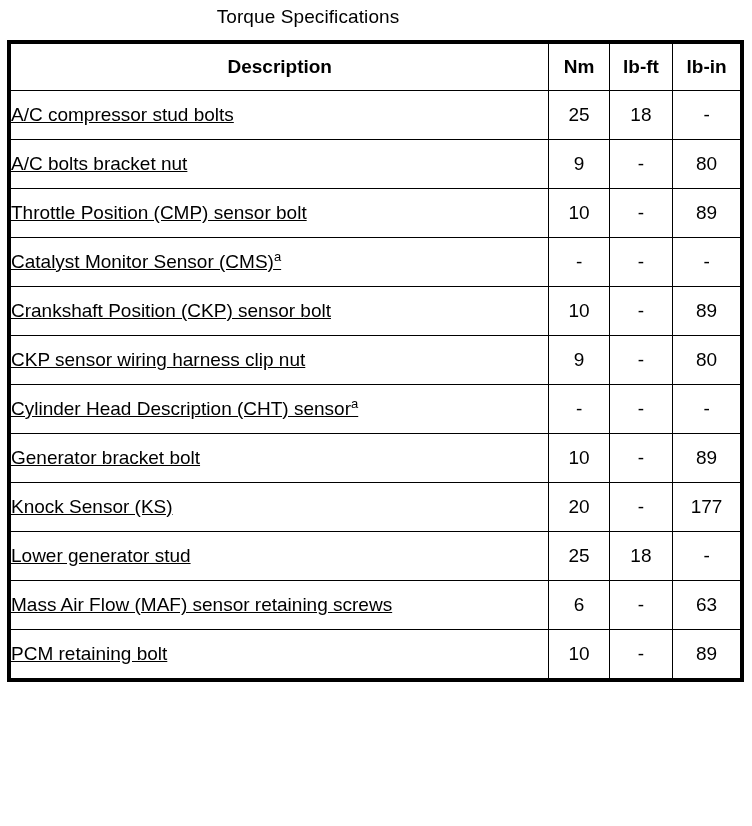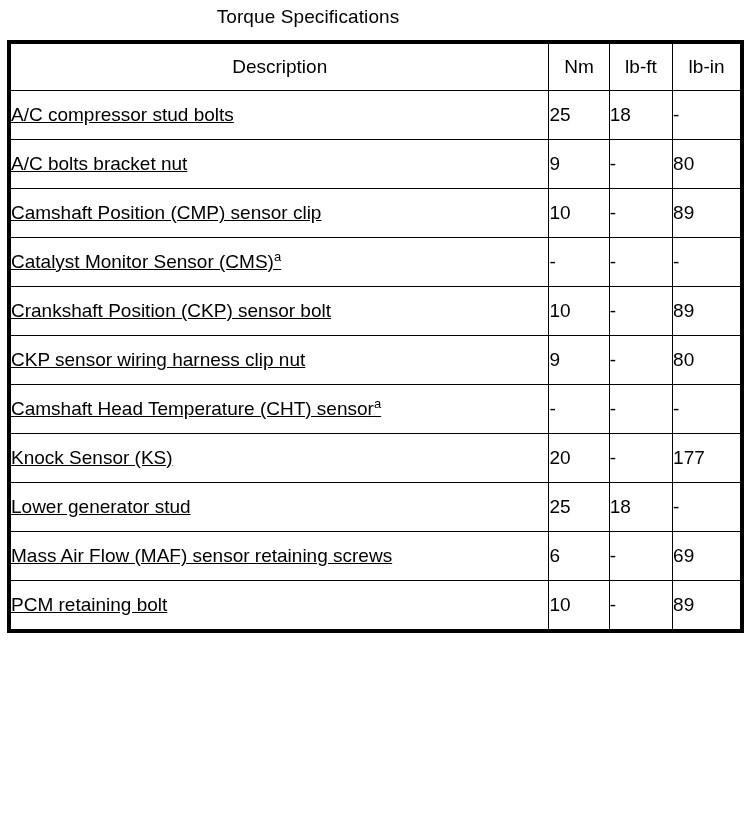--- a/index.html
+++ b/index.html
@@ -51,37 +51,37 @@
     border: 1px solid #000000;
     padding: 0;
     height: 48px;
     vertical-align: middle;
     font-size: 19px;
     font-weight: 400;
     color: #000000;
     line-height: 1.15;
   }
   table.torque thead th {
-    font-weight: 400;
+    font-weight: 700;
     height: 46px;
   }
   th.h-desc {
     text-align: center;
   }
   th.h-unit {
     text-align: center;
   }
   td.cell-desc {
     text-align: left;
     padding-left: 9px;
     white-space: nowrap;
     text-decoration: underline;
   }
   td.cell-val {
-    text-align: left;
+    text-align: center;
   }
   sup.note-ref {
     font-size: 13px;
     vertical-align: super;
     line-height: 0;
   }
 </style>
 </head>
 <body>
 
@@ -112,21 +112,21 @@
             <td class="cell-val">18</td>
             <td class="cell-val">-</td>
           </tr>
           <tr>
             <td class="cell-desc"><span>A/C bolts bracket nut</span></td>
             <td class="cell-val">9</td>
             <td class="cell-val">-</td>
             <td class="cell-val">80</td>
           </tr>
           <tr>
-            <td class="cell-desc"><span>Camshaft Position (CMP) sensor clip</span></td>
+            <td class="cell-desc"><span>Throttle Position (CMP) sensor bolt</span></td>
             <td class="cell-val">10</td>
             <td class="cell-val">-</td>
             <td class="cell-val">89</td>
           </tr>
           <tr>
             <td class="cell-desc"><span>Catalyst Monitor Sensor (CMS)</span><sup class="note-ref">a</sup></td>
             <td class="cell-val">-</td>
             <td class="cell-val">-</td>
             <td class="cell-val">-</td>
           </tr>
@@ -136,42 +136,48 @@
             <td class="cell-val">-</td>
             <td class="cell-val">89</td>
           </tr>
           <tr>
             <td class="cell-desc"><span>CKP sensor wiring harness clip nut</span></td>
             <td class="cell-val">9</td>
             <td class="cell-val">-</td>
             <td class="cell-val">80</td>
           </tr>
           <tr>
-            <td class="cell-desc"><span>Camshaft Head Temperature (CHT) sensor</span><sup class="note-ref">a</sup></td>
+            <td class="cell-desc"><span>Cylinder Head Description (CHT) sensor</span><sup class="note-ref">a</sup></td>
             <td class="cell-val">-</td>
             <td class="cell-val">-</td>
             <td class="cell-val">-</td>
+          </tr>
+          <tr>
+            <td class="cell-desc"><span>Generator bracket bolt</span></td>
+            <td class="cell-val">10</td>
+            <td class="cell-val">-</td>
+            <td class="cell-val">89</td>
           </tr>
           <tr>
             <td class="cell-desc"><span>Knock Sensor (KS)</span></td>
             <td class="cell-val">20</td>
             <td class="cell-val">-</td>
             <td class="cell-val">177</td>
           </tr>
           <tr>
             <td class="cell-desc"><span>Lower generator stud</span></td>
             <td class="cell-val">25</td>
             <td class="cell-val">18</td>
             <td class="cell-val">-</td>
           </tr>
           <tr>
             <td class="cell-desc"><span>Mass Air Flow (MAF) sensor retaining screws</span></td>
             <td class="cell-val">6</td>
             <td class="cell-val">-</td>
-            <td class="cell-val">69</td>
+            <td class="cell-val">63</td>
           </tr>
           <tr>
             <td class="cell-desc"><span>PCM retaining bolt</span></td>
             <td class="cell-val">10</td>
             <td class="cell-val">-</td>
             <td class="cell-val">89</td>
           </tr>
         </tbody>
     </table>
   </div>

